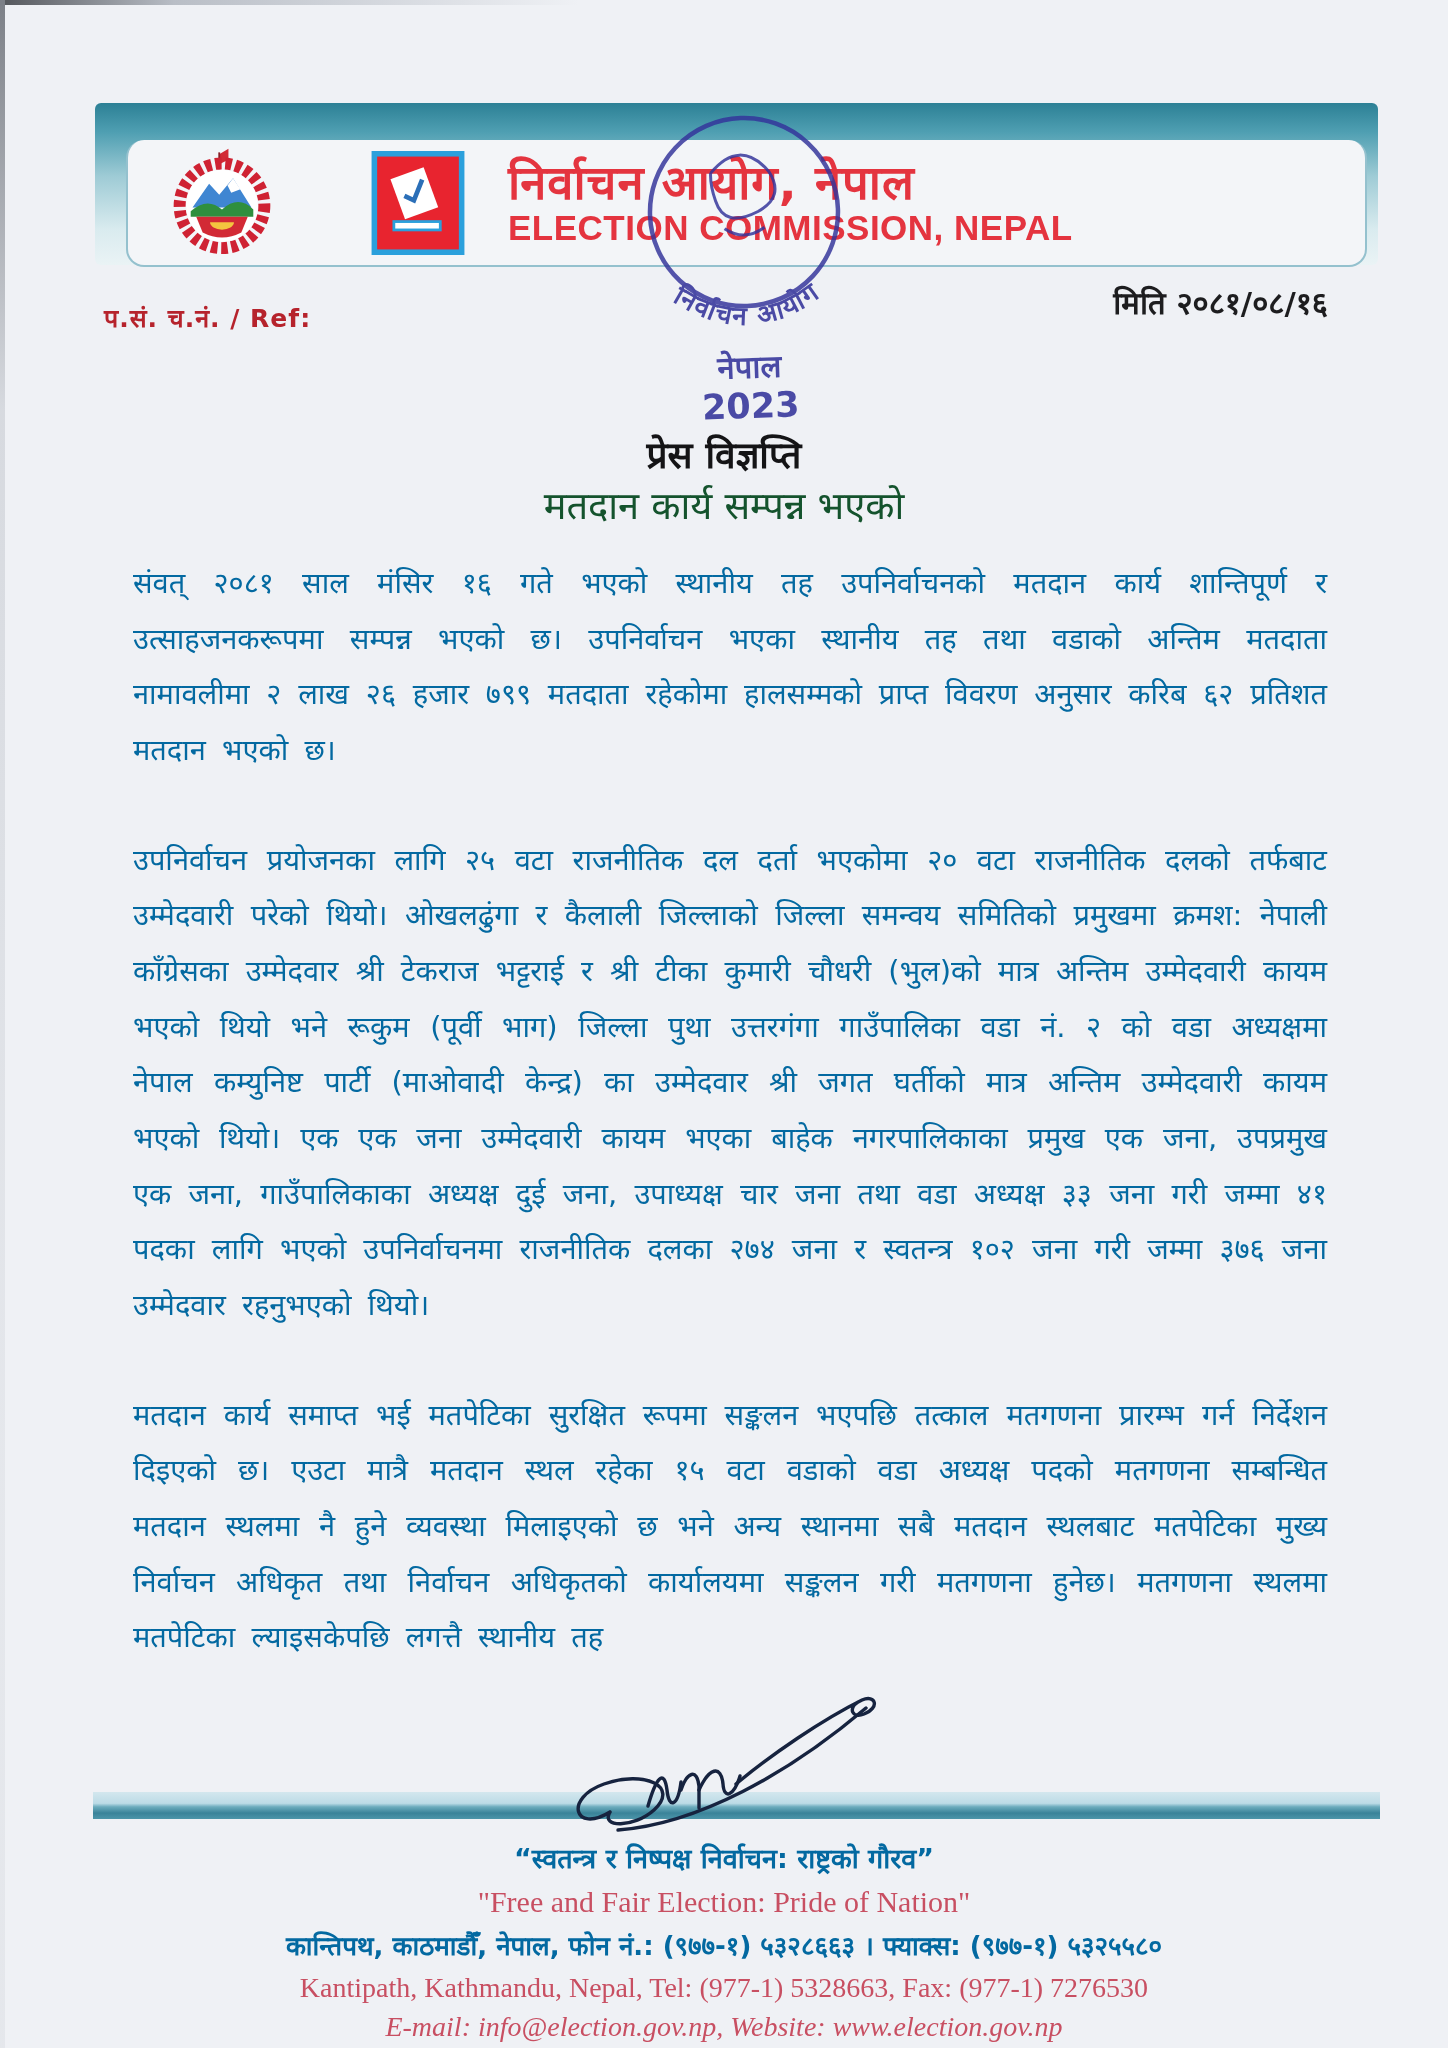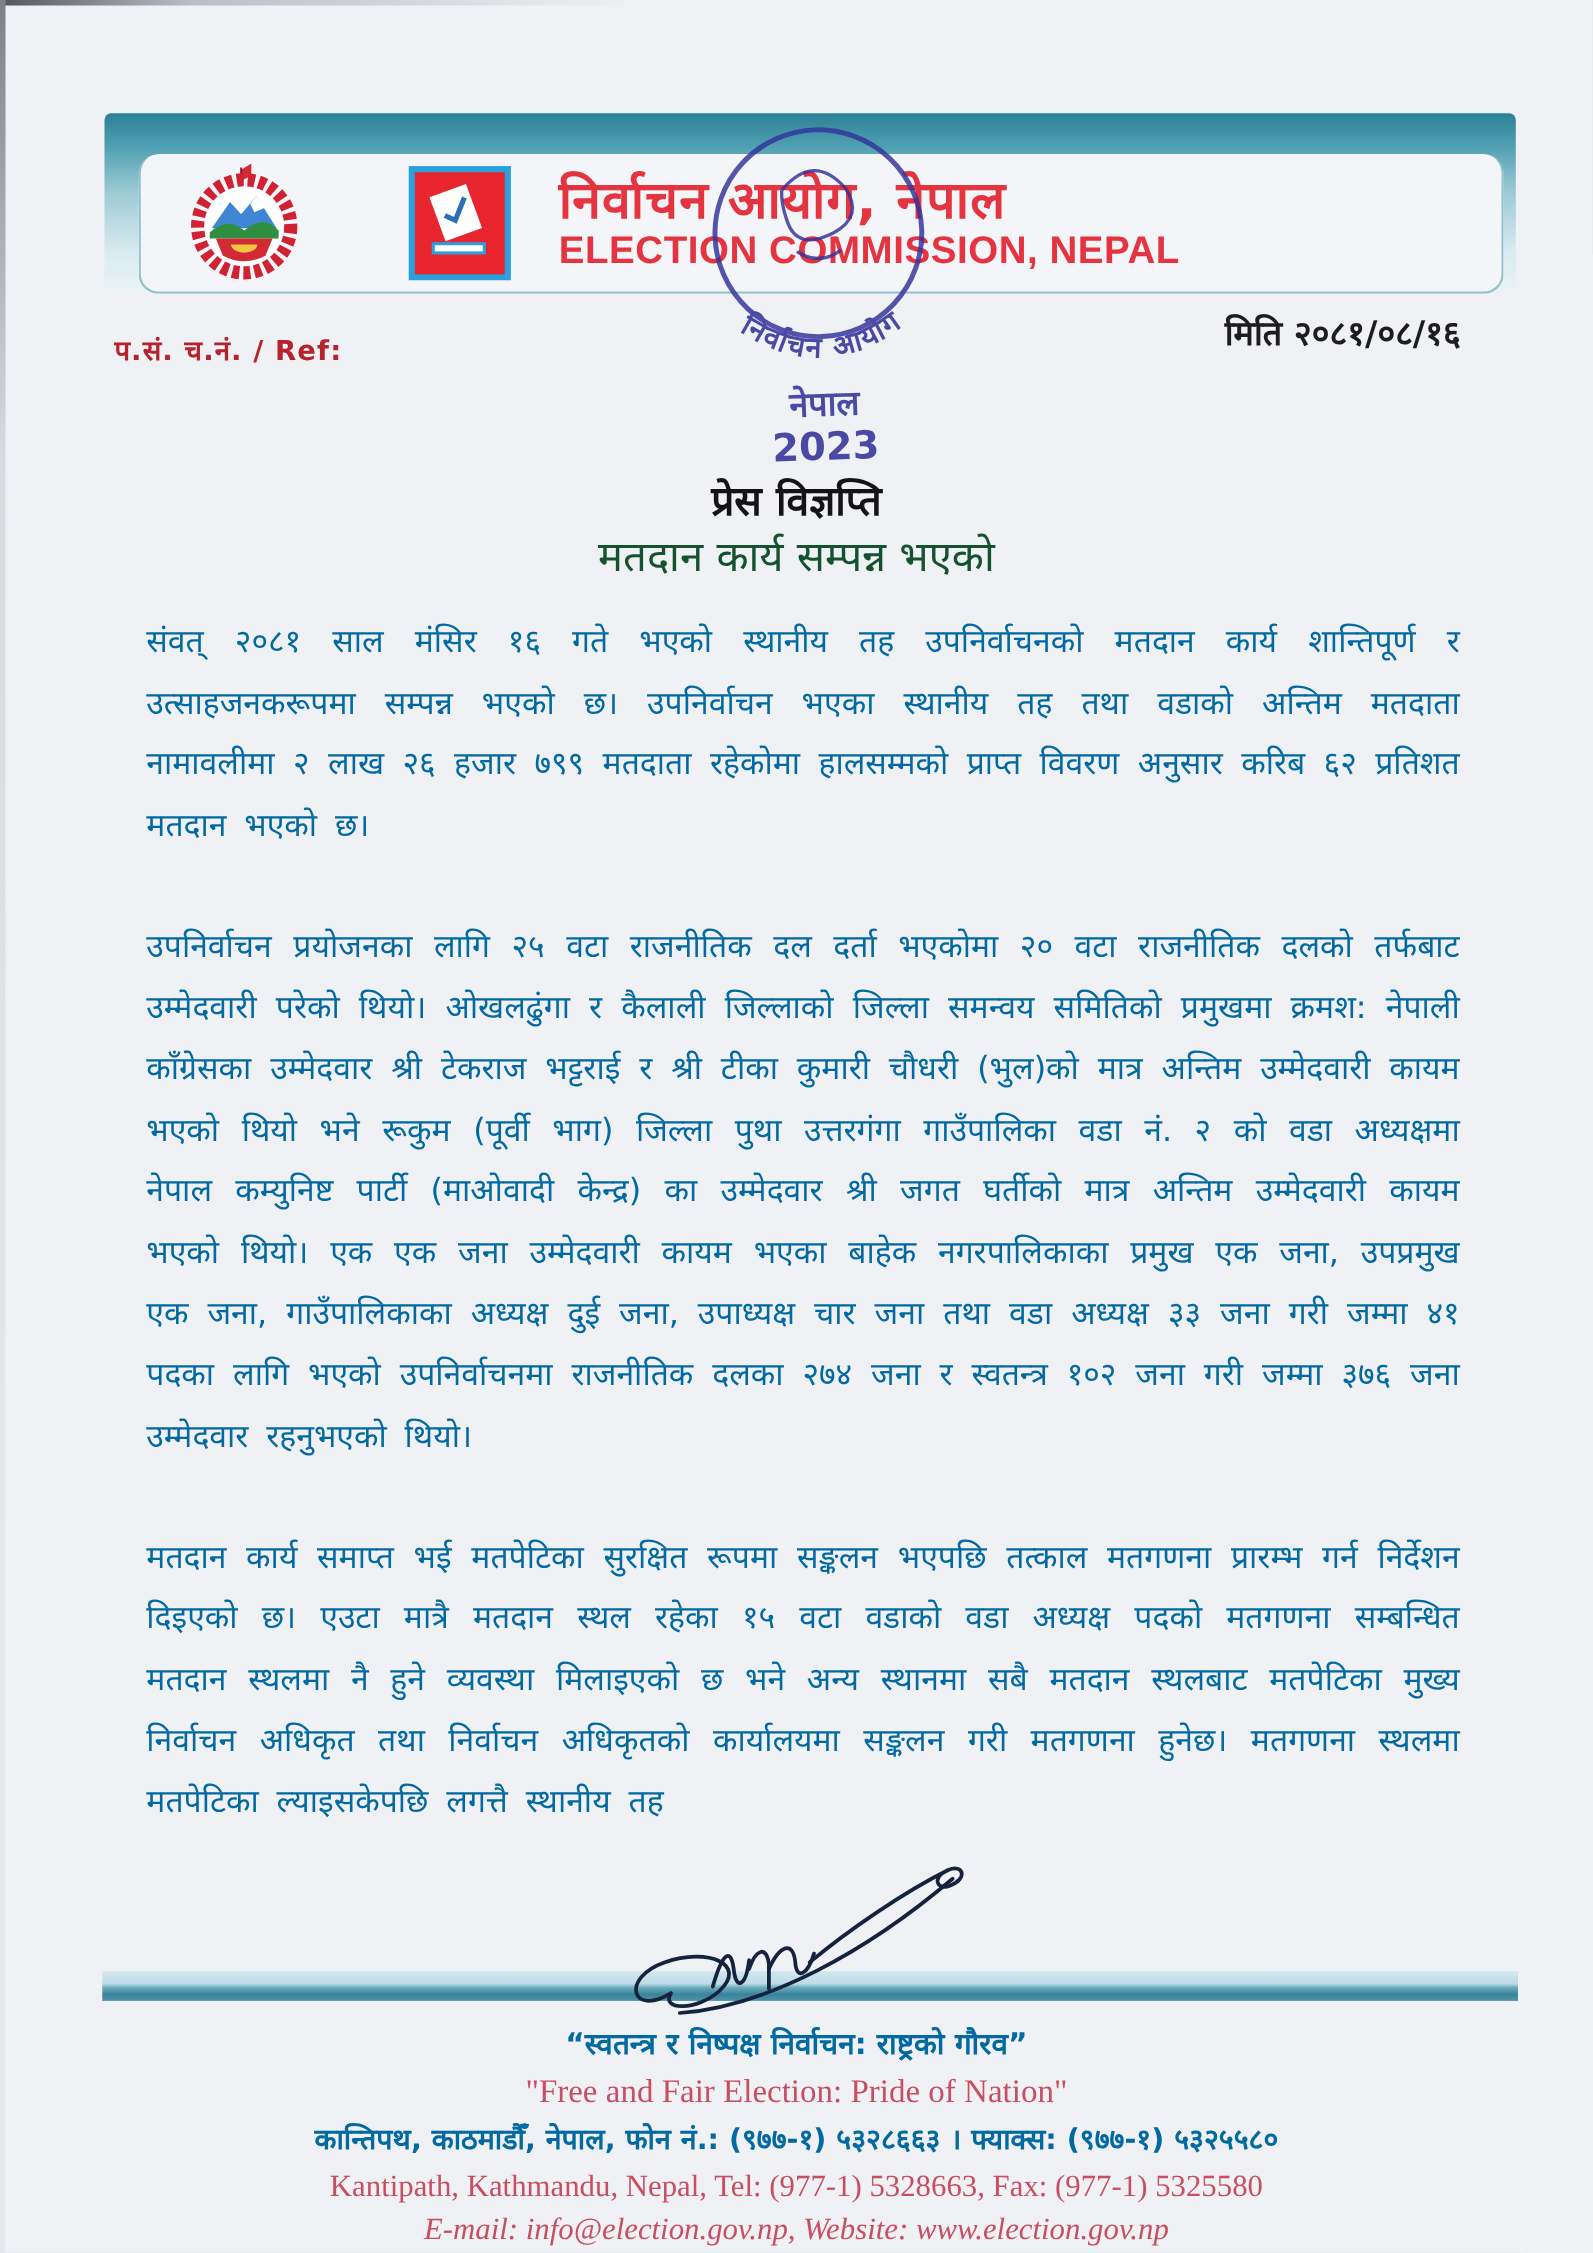--- a/index.html
+++ b/index.html
@@ -186,17 +186,17 @@
       </g>
     </svg>
   </div>
 
   <div class="footer-divider"></div>
 
   <div class="footer">
     <div class="f-np slogan-np">“स्वतन्त्र र निष्पक्ष निर्वाचन: राष्ट्रको गौरव”</div>
     <div class="f-en slogan-en">"Free and Fair Election: Pride of Nation"</div>
     <div class="f-np addr-np">कान्तिपथ, काठमाडौँ, नेपाल, फोन नं.: (९७७-१) ५३२८६६३ । फ्याक्स: (९७७-१) ५३२५५८०</div>
-    <div class="f-en addr-en">Kantipath, Kathmandu, Nepal, Tel: (977-1) 5328663, Fax: (977-1) 5325580</div>
+    <div class="f-en addr-en">Kantipath, Kathmandu, Nepal, Tel: (977-1) 5328663, Fax: (977-1) 7276530</div>
     <div class="f-en contact">E-mail: info@election.gov.np, Website: www.election.gov.np</div>
   </div>
 
 </div>
 
 </body></html>

